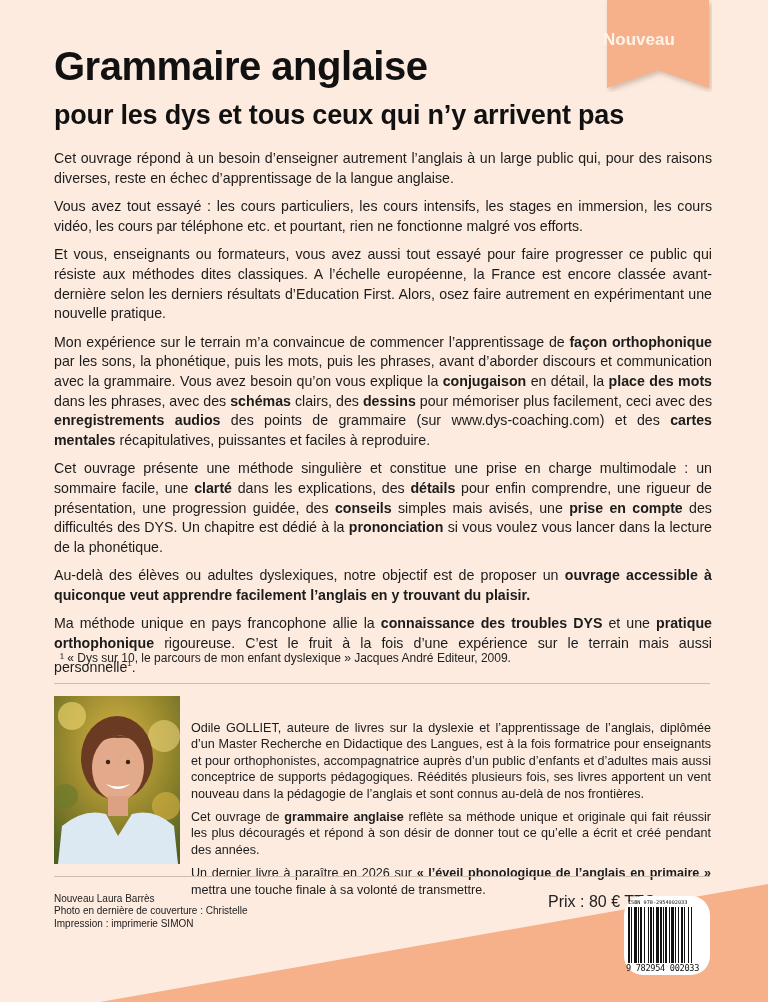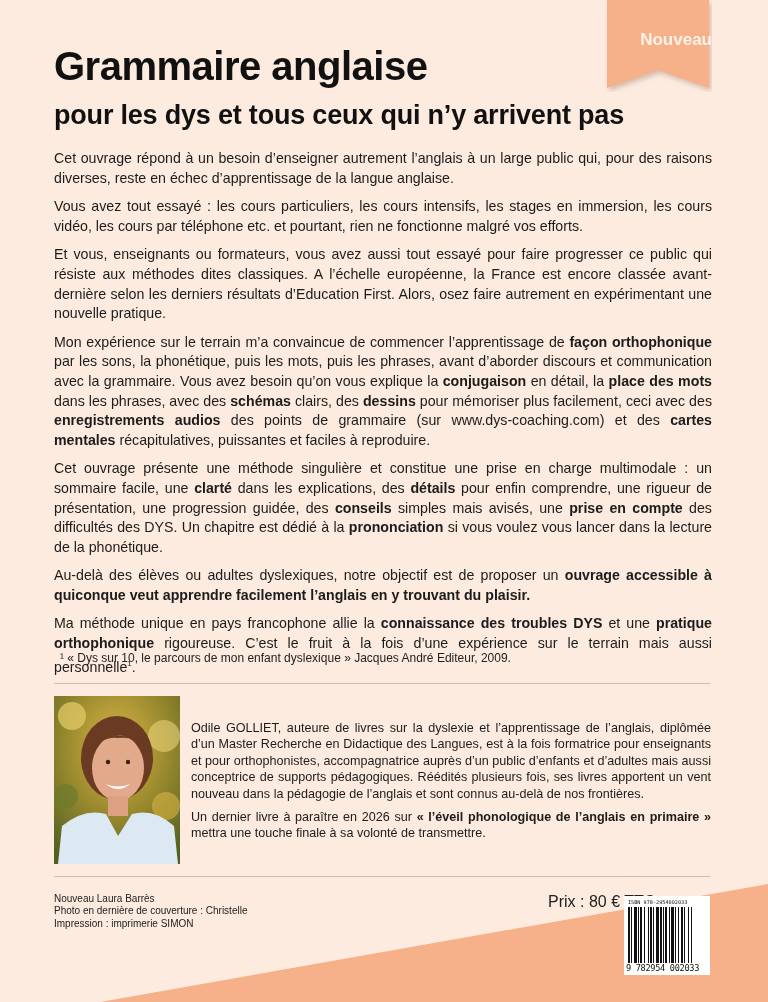--- a/index.html
+++ b/index.html
@@ -1,35 +1,35 @@
 <!DOCTYPE html>
 <html><head>
 <meta charset="utf-8">
 <style>
   html, body { margin:0; padding:0; }
   body { width:768px; height:1002px; background:#fdebdf; position:relative; overflow:hidden;
          font-family:"Liberation Sans", sans-serif; color:#1c1c1c; }
   .diag { position:absolute; left:0; top:0; width:768px; height:1002px; }
   .ribbon { position:absolute; left:603px; top:0; width:109px; height:92px; }
-  .ribbon-text { position:absolute; left:603px; top:30px; width:109px; text-align:right;
+  .ribbon-text { position:absolute; left:603px; top:30px; width:109px; text-align:left;
                  color:#fff3e8; font-weight:bold; font-size:17px; }
   .title { position:absolute; left:54px; top:44px; font-size:40px; font-weight:bold; letter-spacing:-0.5px; color:#111; }
   .subtitle { position:absolute; left:54px; top:100px; font-size:27px; font-weight:bold; color:#111; letter-spacing:-0.2px;}
   .body { position:absolute; left:54px; top:149px; width:658px; font-size:14.2px; line-height:19.6px; }
   .body p { margin:0 0 9px 0; text-align:justify; }
   .body b { font-weight:bold; }
   .link { color:#1c1c1c; }
   .footnote { position:absolute; left:60px; top:651px; font-size:12px; color:#222; }
   .hr { position:absolute; left:54px; width:656px; height:1px; background:#c9bdb4; }
   .photo { position:absolute; left:54px; top:696px; width:126px; height:168px; overflow:hidden; }
   .bio { position:absolute; left:191px; top:720px; width:520px; font-size:12.6px; line-height:16.4px; }
   .bio p { margin:0 0 7px 0; text-align:justify; }
   .credits { position:absolute; left:54px; top:893px; font-size:10px; line-height:12.4px; color:#222; }
   .price { position:absolute; left:548px; top:893px; font-size:16px; color:#222; }
-  .barcode { position:absolute; left:624px; top:896px; width:86px; height:79px; background:#fff; }
+  .barcode { position:absolute; left:624px; top:896px; width:86px; height:79px; background:#fff;border-radius:19px; }
   .isbn-top { position:absolute; left:4px; top:3px; font-family:"DejaVu Sans Mono", monospace; font-size:5.2px; color:#111; white-space:nowrap; }
   .isbn-bottom { position:absolute; left:2px; top:67px; font-family:"DejaVu Sans Mono", monospace; font-size:8.6px; color:#111; white-space:nowrap; letter-spacing:-0.3px; }
   .bars { position:absolute; left:4px; top:11px; width:78px; height:56px; }
 </style>
 </head>
 <body>
 
 <svg class="diag" viewBox="0 0 768 1002">
   <polygon points="100,1002 768,884 768,1002" fill="#f6b08a"></polygon>
 </svg>
@@ -85,20 +85,21 @@
     <circle cx="74" cy="66" r="2.2" fill="#3a2418"></circle>
 
     <rect x="54" y="100" width="20" height="20" fill="#dca083"></rect>
 
     <path d="M4 168 L8 130 Q30 112 52 118 L64 140 L78 118 Q100 112 120 130 L124 168Z" fill="#dde9f2"></path>
   </svg>
 </div>
 
 <div class="bio">
   <p>Odile GOLLIET, auteure de livres sur la dyslexie et l’apprentissage de l’anglais, diplômée d’un Master Recherche en Didactique des Langues, est à la fois formatrice pour enseignants et pour orthophonistes, accompagnatrice auprès d’un public d’enfants et d’adultes mais aussi conceptrice de supports pédagogiques.  Réédités plusieurs fois, ses livres apportent un vent nouveau dans la pédagogie de l’anglais et sont connus au-delà de nos frontières.</p>
+  <p><span>Cet ouvrage de </span><b>grammaire anglaise</b><span> reflète sa méthode unique et originale qui fait réussir les plus découragés et répond à son désir de donner tout ce qu’elle a écrit et créé pendant des années.</span></p>
   <p><span>Un dernier livre à paraître en 2026 sur </span><b>« l’éveil phonologique de l’anglais en primaire »</b><span> mettra une touche finale à sa volonté de transmettre.</span></p>
 </div>
 
 <div class="hr" style="top:876px;"></div>
 
 <div class="credits">
   <div>Nouveau Laura Barrès</div>
   <div>Photo en dernière de couverture : Christelle</div>
   <div>Impression : imprimerie SIMON</div>
 </div>

